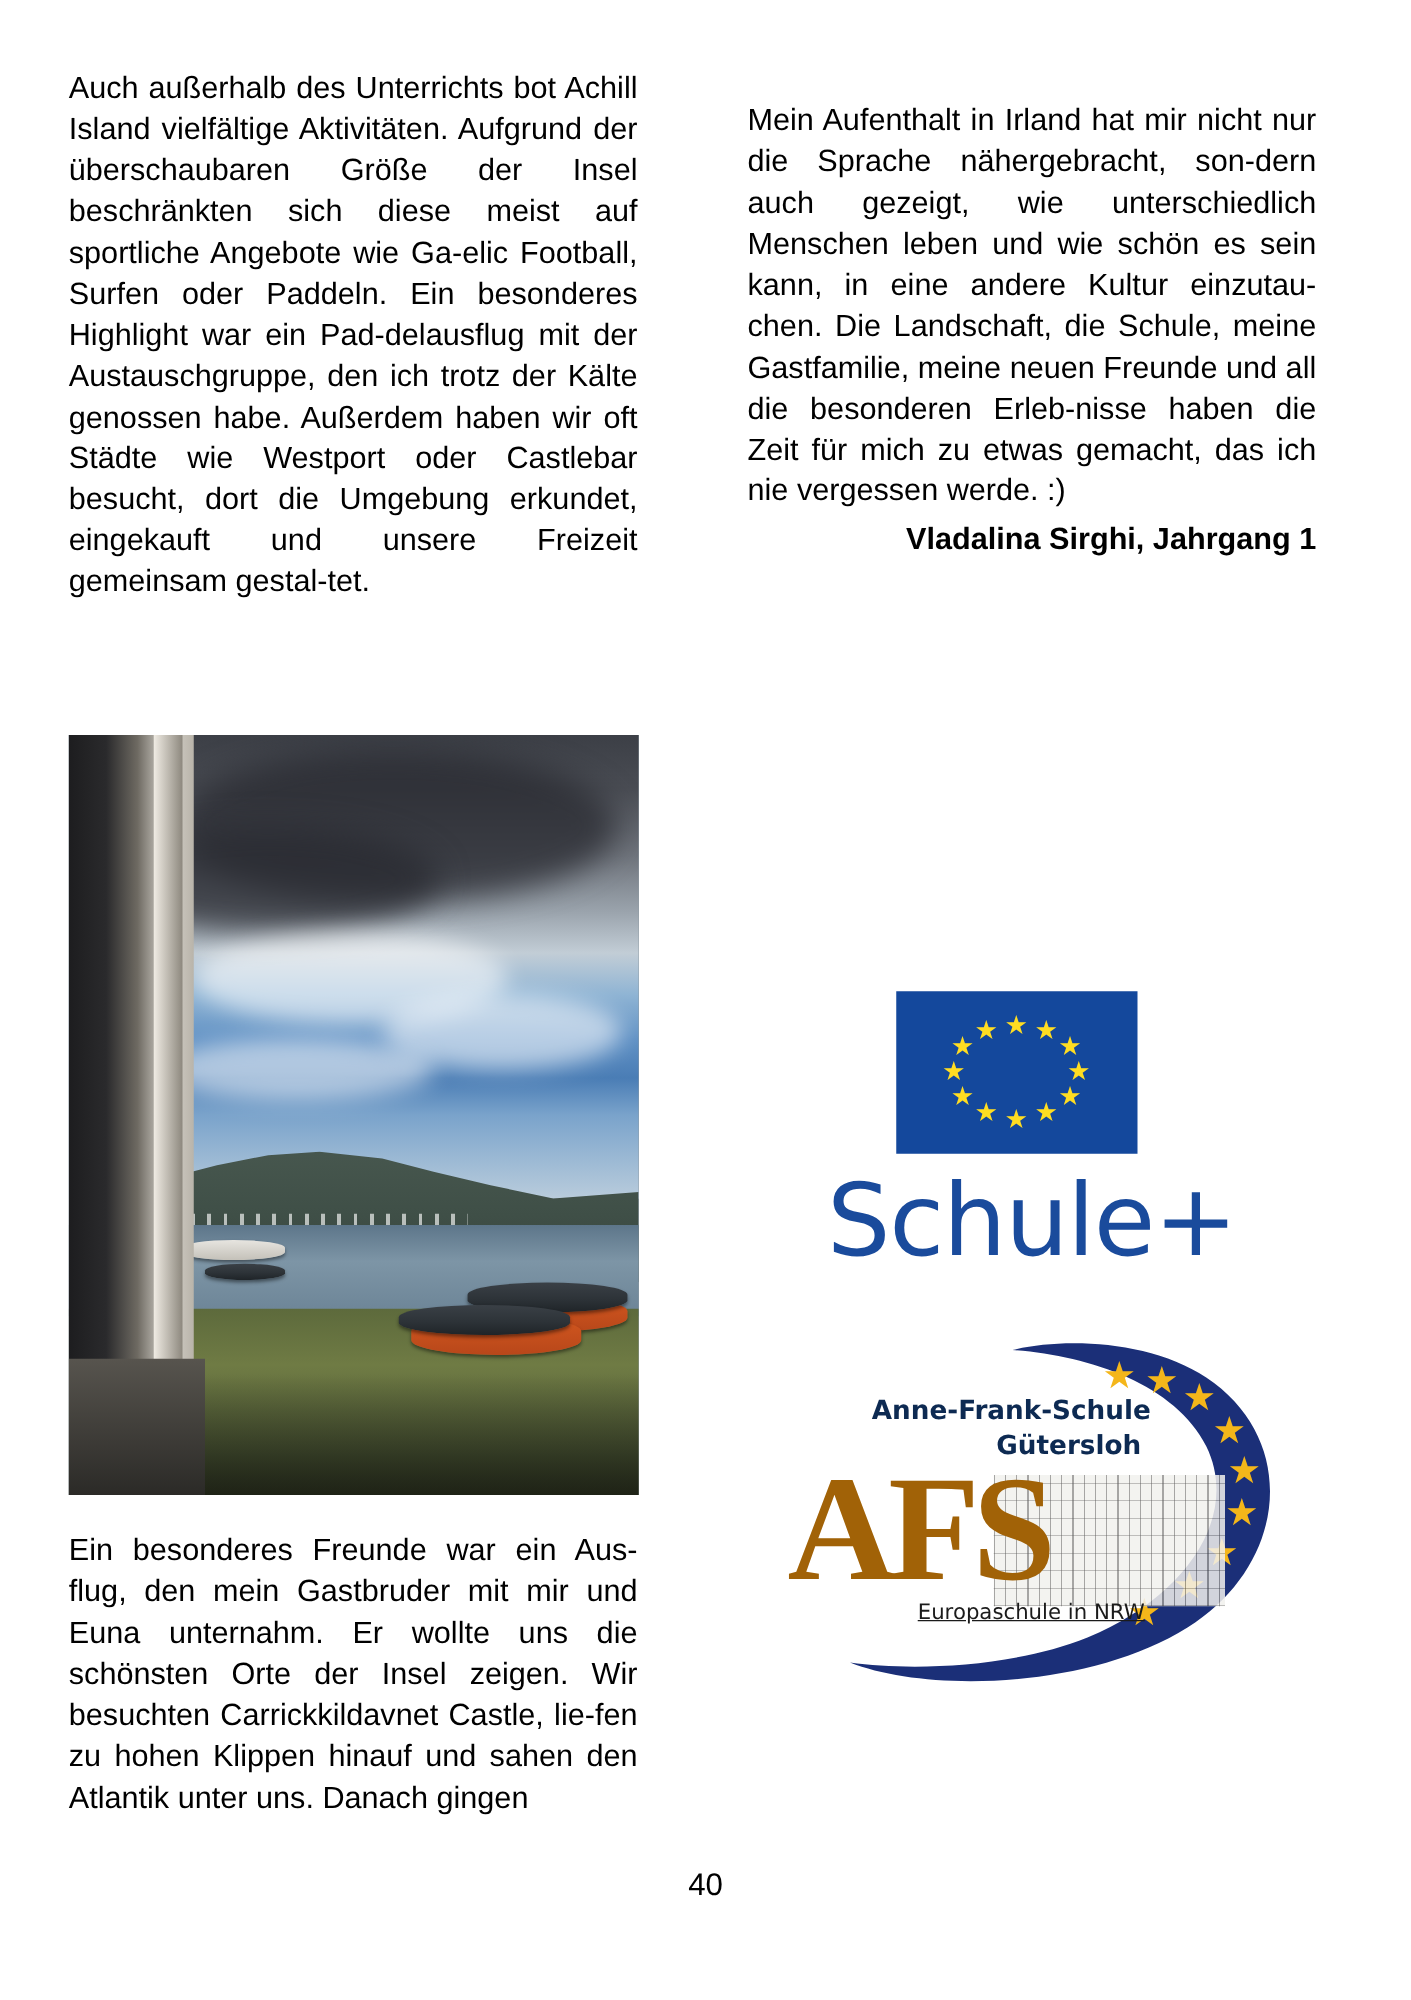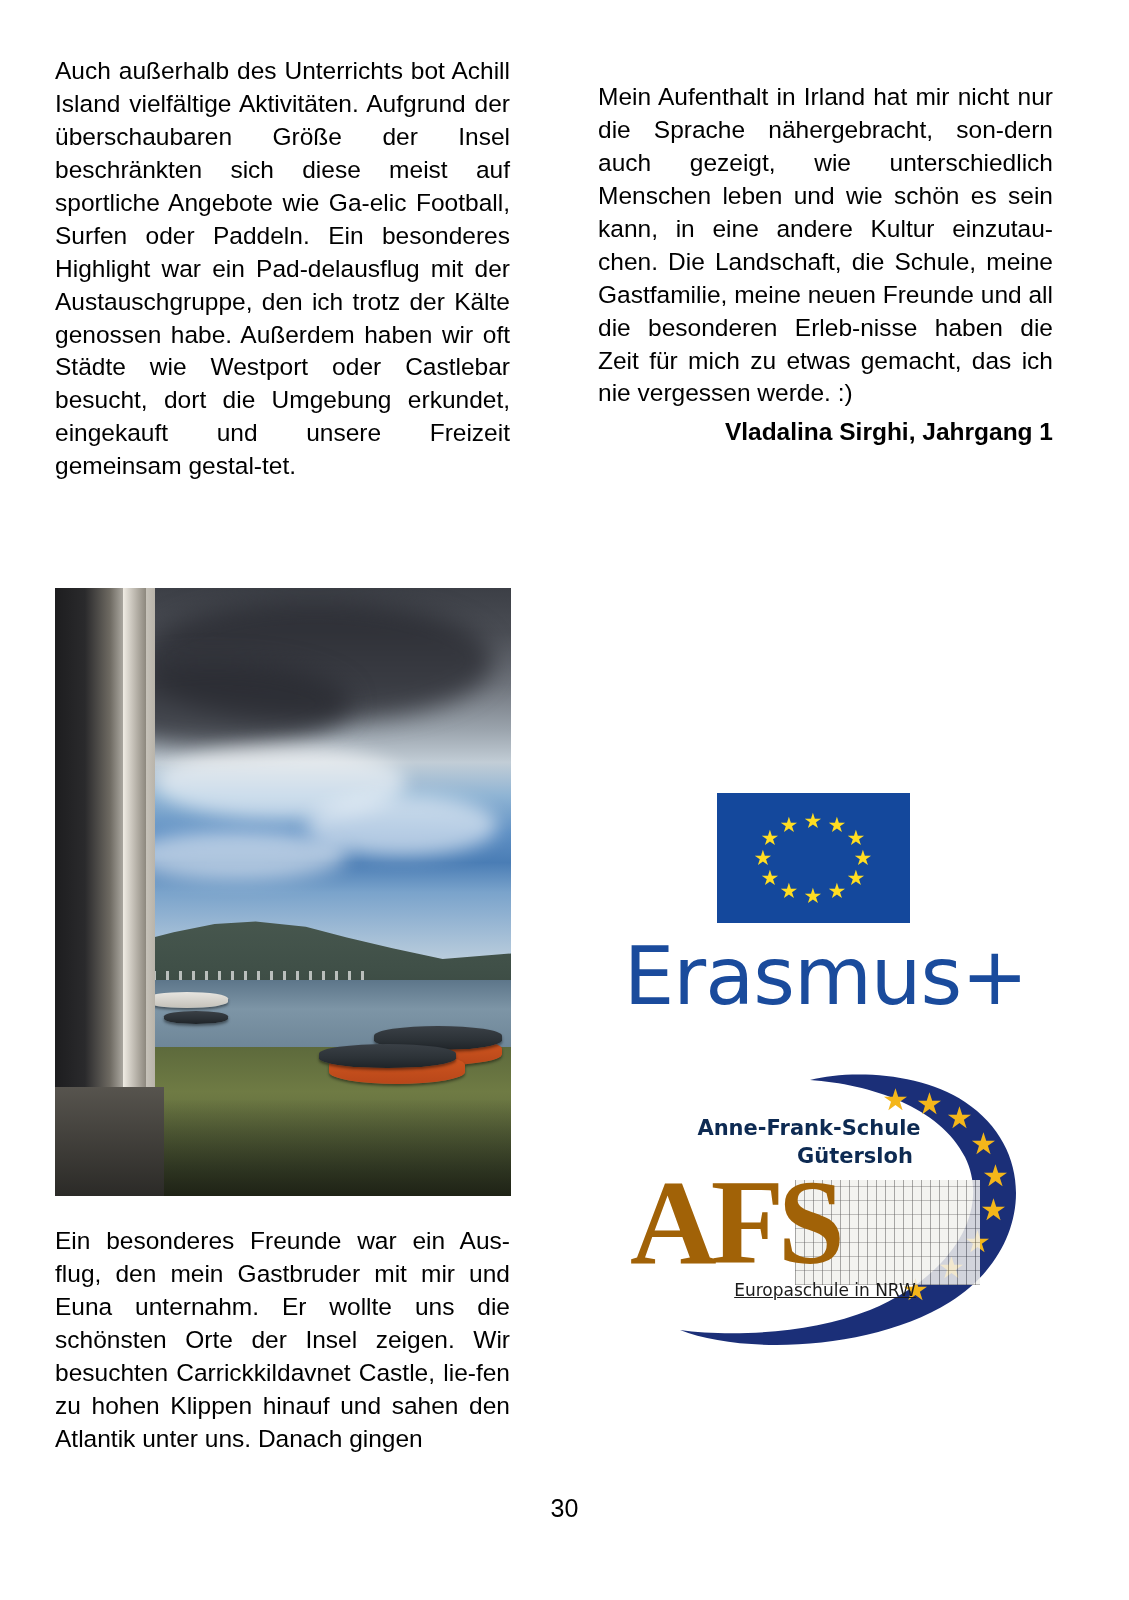--- a/index.html
+++ b/index.html
@@ -301,21 +301,21 @@
     <div class="eu-star" style="left:46px;  top:65px;">
         <span>★</span>
       </div>
     <div class="eu-star" style="left:53px;  top:45px;">
         <span>★</span>
       </div>
     <div class="eu-star" style="left:72px;  top:32px;">
         <span>★</span>
       </div>
   </div>
-  <div class="erasmus-word">Erasmus+</div>
+  <div class="erasmus-word">Schule+</div>
 
   <div class="afs">
     <svg class="afs-swoosh" viewBox="0 0 420 290">
       <path d="M60 268 C 120 292, 250 290, 330 240 C 410 190, 420 90, 345 40 C 300 10, 230 8, 190 18 C 250 22, 320 45, 345 95 C 372 150, 330 215, 250 248 C 190 272, 110 275, 60 268 Z" fill="#1b2f78"></path>
       <g fill="#f4b61a">
         <text x="262" y="48" font-size="30" font-family="DejaVu Sans, sans-serif">★</text>
         <text x="296" y="52" font-size="30" font-family="DejaVu Sans, sans-serif">★</text>
         <text x="326" y="66" font-size="30" font-family="DejaVu Sans, sans-serif">★</text>
         <text x="350" y="92" font-size="30" font-family="DejaVu Sans, sans-serif">★</text>
         <text x="362" y="124" font-size="30" font-family="DejaVu Sans, sans-serif">★</text>
@@ -325,14 +325,14 @@
         <text x="282" y="238" font-size="30" font-family="DejaVu Sans, sans-serif">★</text>
       </g>
     </svg>
     <div class="afs-sketch"></div>
     <div class="afs-title">Anne-Frank-Schule</div>
     <div class="afs-sub">Gütersloh</div>
     <div class="afs-big">AFS</div>
     <div class="afs-foot">Europaschule in NRW</div>
   </div>
 
-  <div class="page-number">30</div>
+  <div class="page-number">40</div>
 </div>
 
 </body></html>

